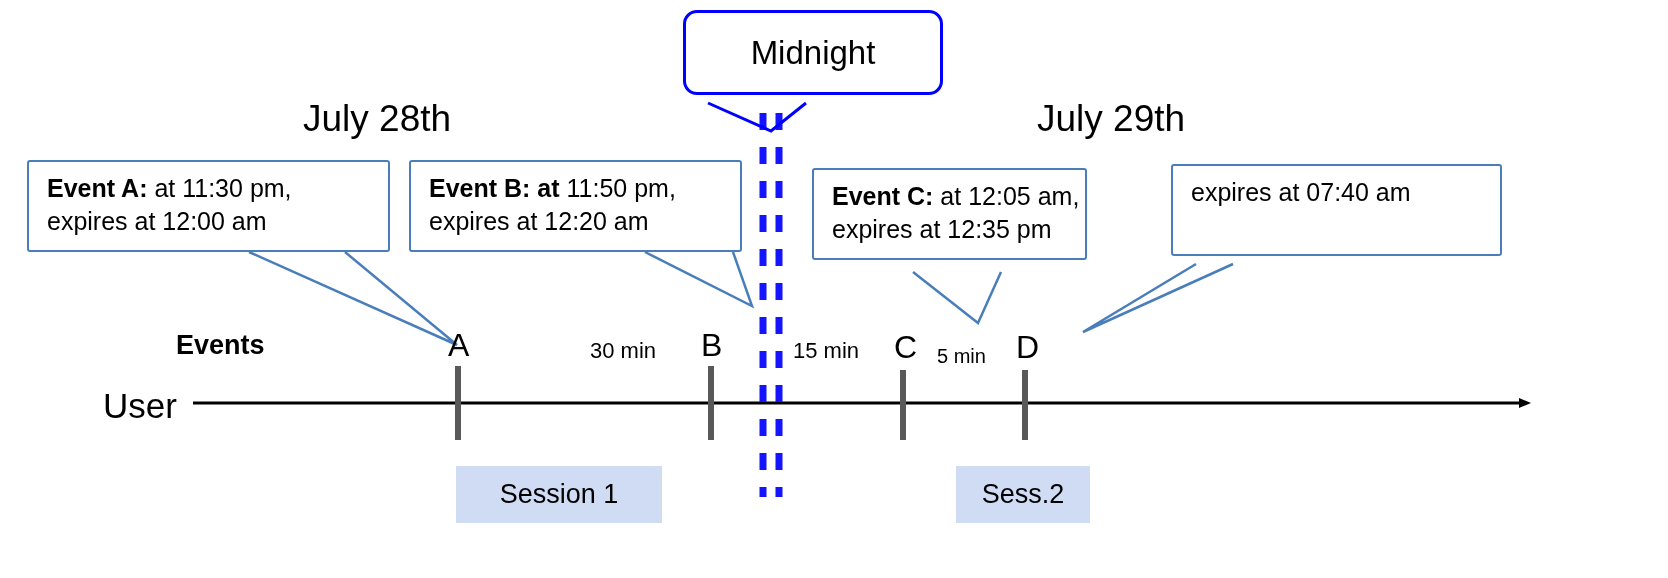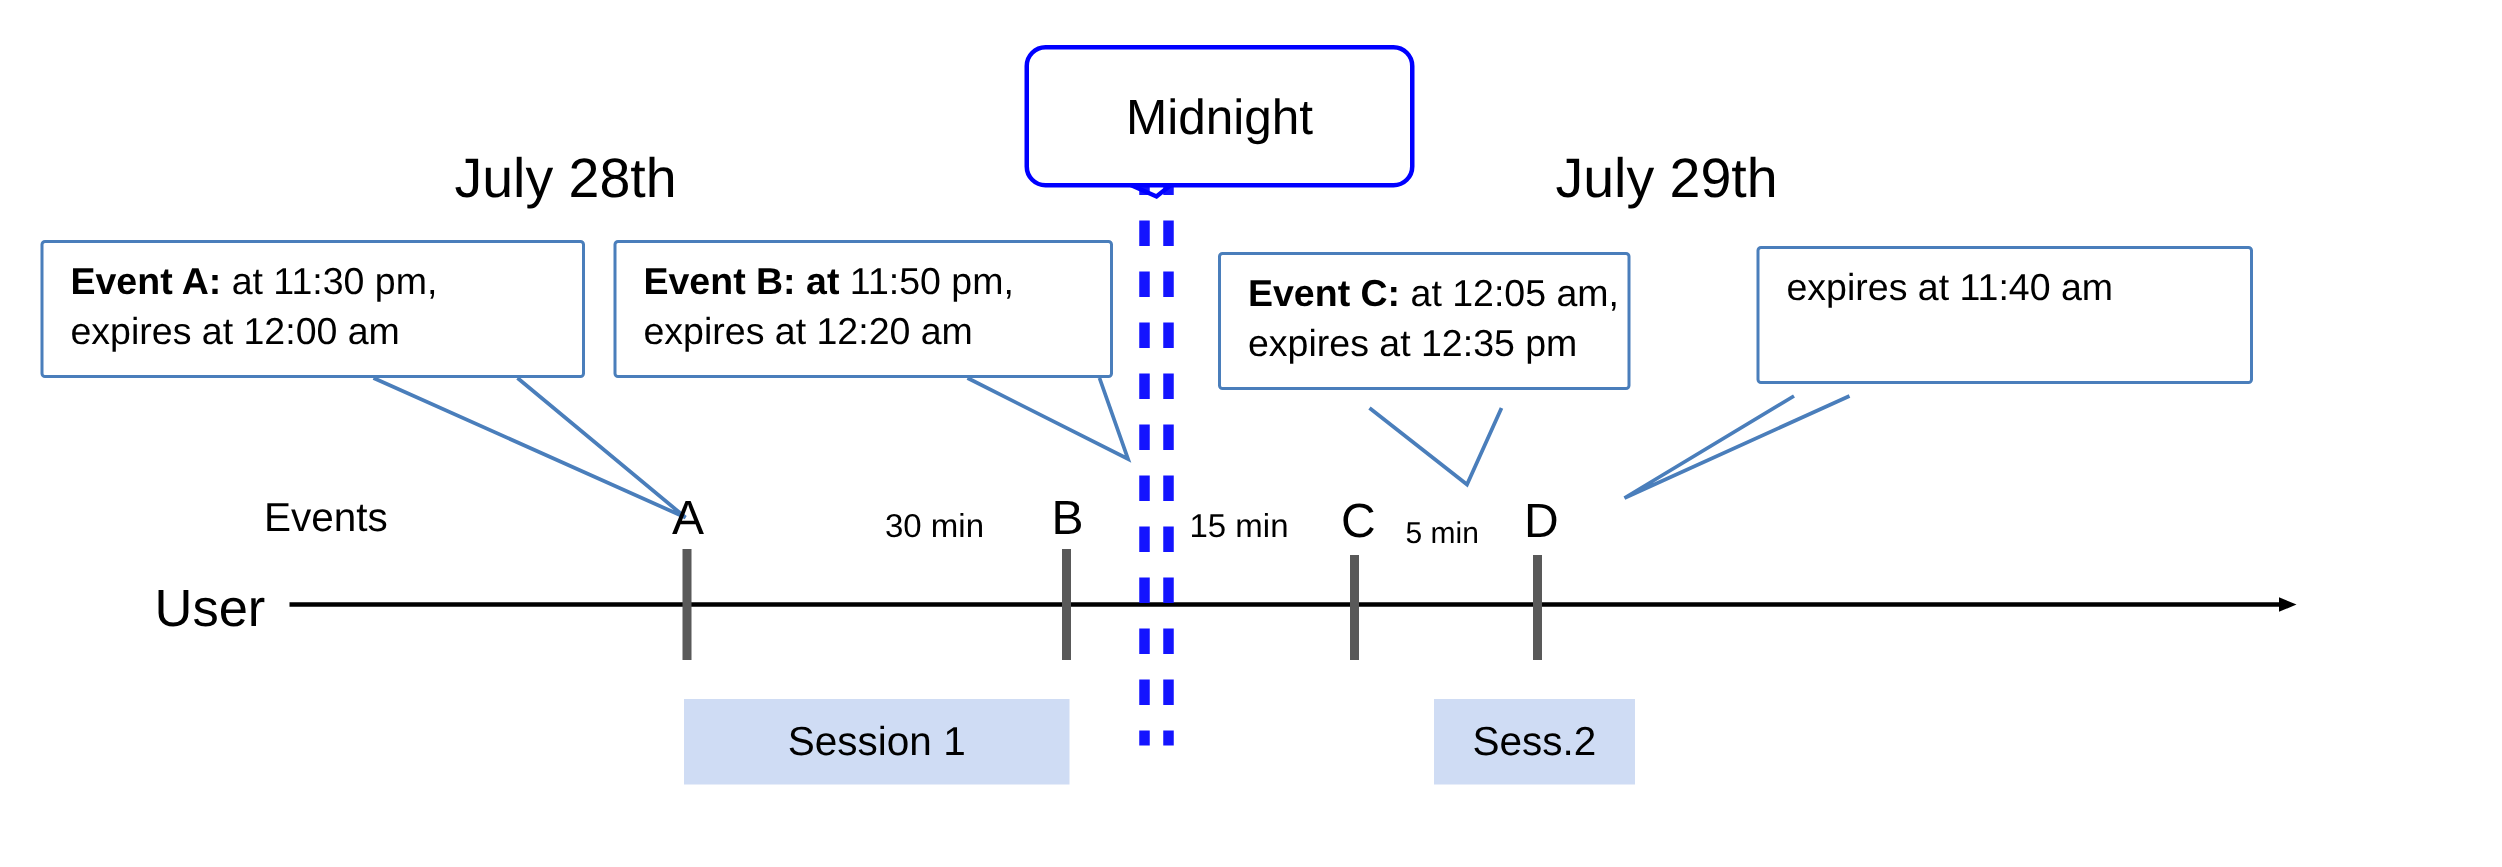--- a/index.html
+++ b/index.html
@@ -130,21 +130,21 @@
 
     <path d="M 249,252 L 457,345 L 345,252" fill="none" stroke="#4a7ebb" stroke-width="2.5"></path>
 
     <path d="M 645,252 L 752,306 L 733,252" fill="none" stroke="#4a7ebb" stroke-width="2.5"></path>
 
     <path d="M 913,272 L 978,323 L 1001,272" fill="none" stroke="#4a7ebb" stroke-width="2.5"></path>
 
     <path d="M 1233,264 L 1083,332 L 1196,264" fill="none" stroke="#4a7ebb" stroke-width="2.5"></path>
   </svg>
 
-  <div class="callout-midnight" style="left:683px; top:10px; width:260px; height:95px;margin-top:20px;">
+  <div class="callout-midnight" style="left:683px; top:10px; width:260px; height:85px;">
     <span>Midnight</span>
   </div>
 
   <div class="abs date-label" style="left:303px; top:100px;">July 28th</div>
   <div class="abs date-label" style="left:1037px; top:100px;">July 29th</div>
 
   <div class="callout" style="left:27px; top:160px; width:363px; height:92px;">
     <div>
       <b>Event A:</b><span> at 11:30 pm,</span>
     </div>
@@ -159,35 +159,35 @@
   </div>
 
   <div class="callout" style="left:812px; top:168px; width:275px; height:92px;">
     <div>
       <b>Event C:</b><span> at 12:05 am,</span>
     </div>
     <div>expires at 12:35 pm</div>
   </div>
 
   <div class="callout" style="left:1171px; top:164px; width:331px; height:92px;">
-    <div>expires at 11:40 am</div>
+    <div>expires at 07:40 am</div>
   </div>
 
-  <div class="abs row-label" style="left:176px; top:332px;">Events</div>
+  <div class="abs row-label" style="left:176px; top:332px;font-weight:bold;">Events</div>
   <div class="abs axis-title" style="left:103px; top:388px;">User</div>
 
   <div class="abs event-letter" style="left:448px; top:329px;">A</div>
   <div class="abs event-letter" style="left:701px; top:329px;">B</div>
   <div class="abs event-letter" style="left:894px; top:331px;">C</div>
   <div class="abs event-letter" style="left:1016px; top:331px;">D</div>
 
   <div class="abs gap-label" style="left:590px; top:340px;">30 min</div>
   <div class="abs gap-label" style="left:793px; top:340px;">15 min</div>
   <div class="abs gap-label small" style="left:937px; top:346px;">5 min</div>
 
-  <div class="session" style="left:456px; top:466px; width:257px; height:57px;">
+  <div class="session" style="left:456px; top:466px; width:206px; height:57px;">
     <span>Session 1</span>
   </div>
   <div class="session" style="left:956px; top:466px; width:134px; height:57px;">
     <span>Sess.2</span>
   </div>
 
 </div>
 
 </body></html>

